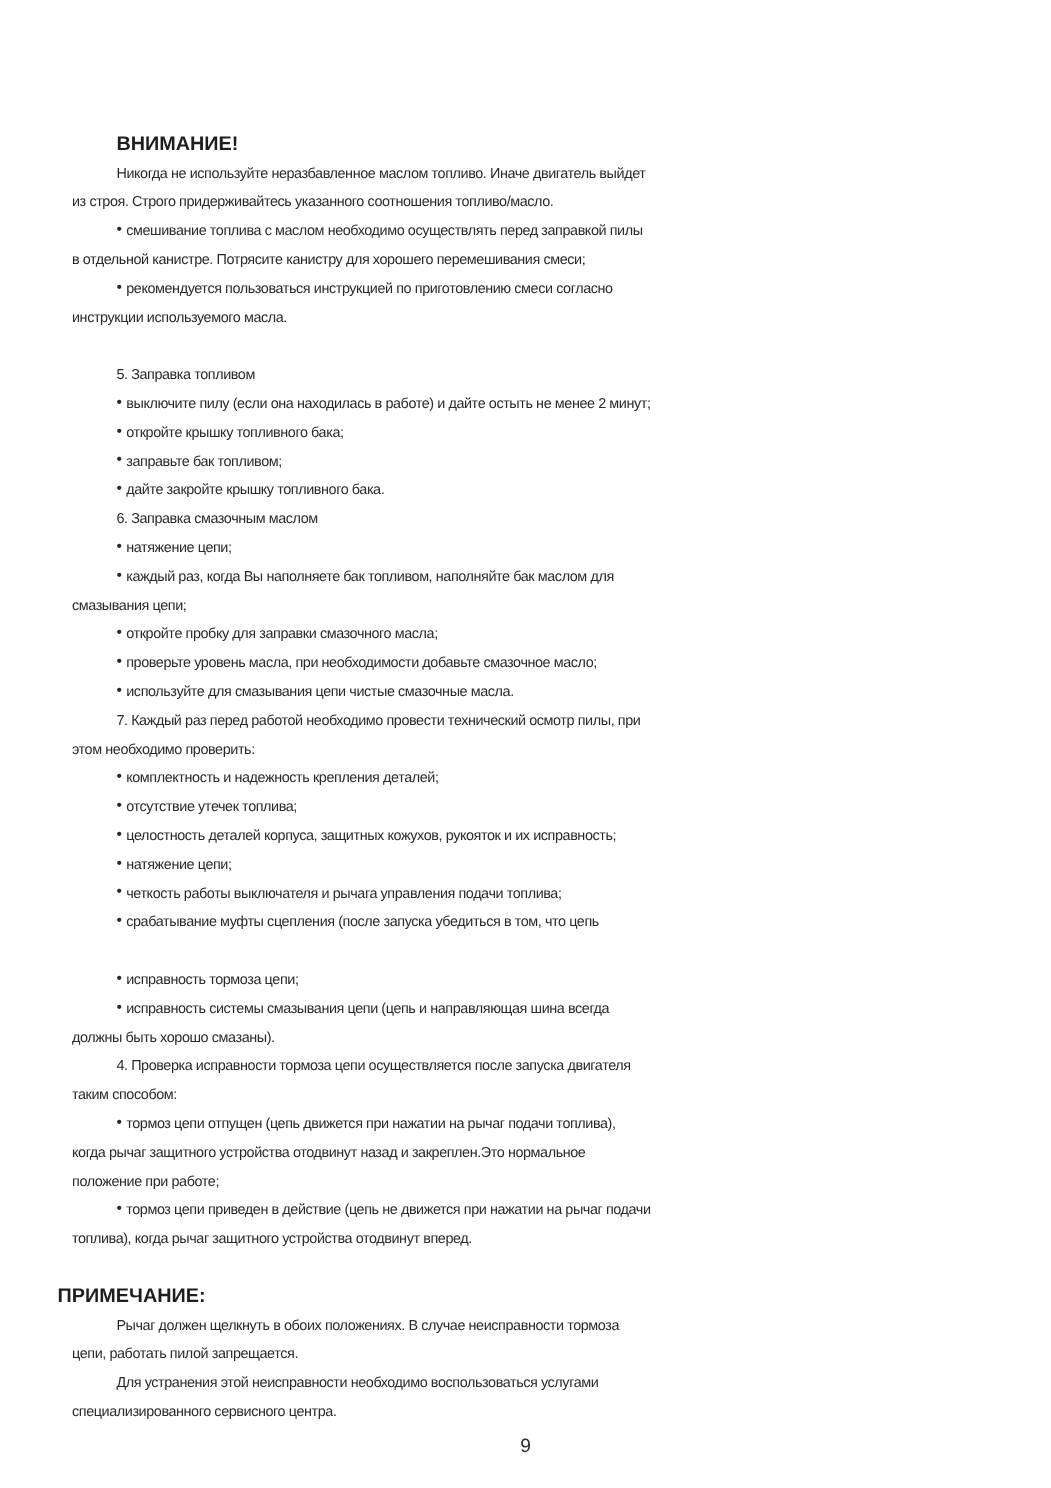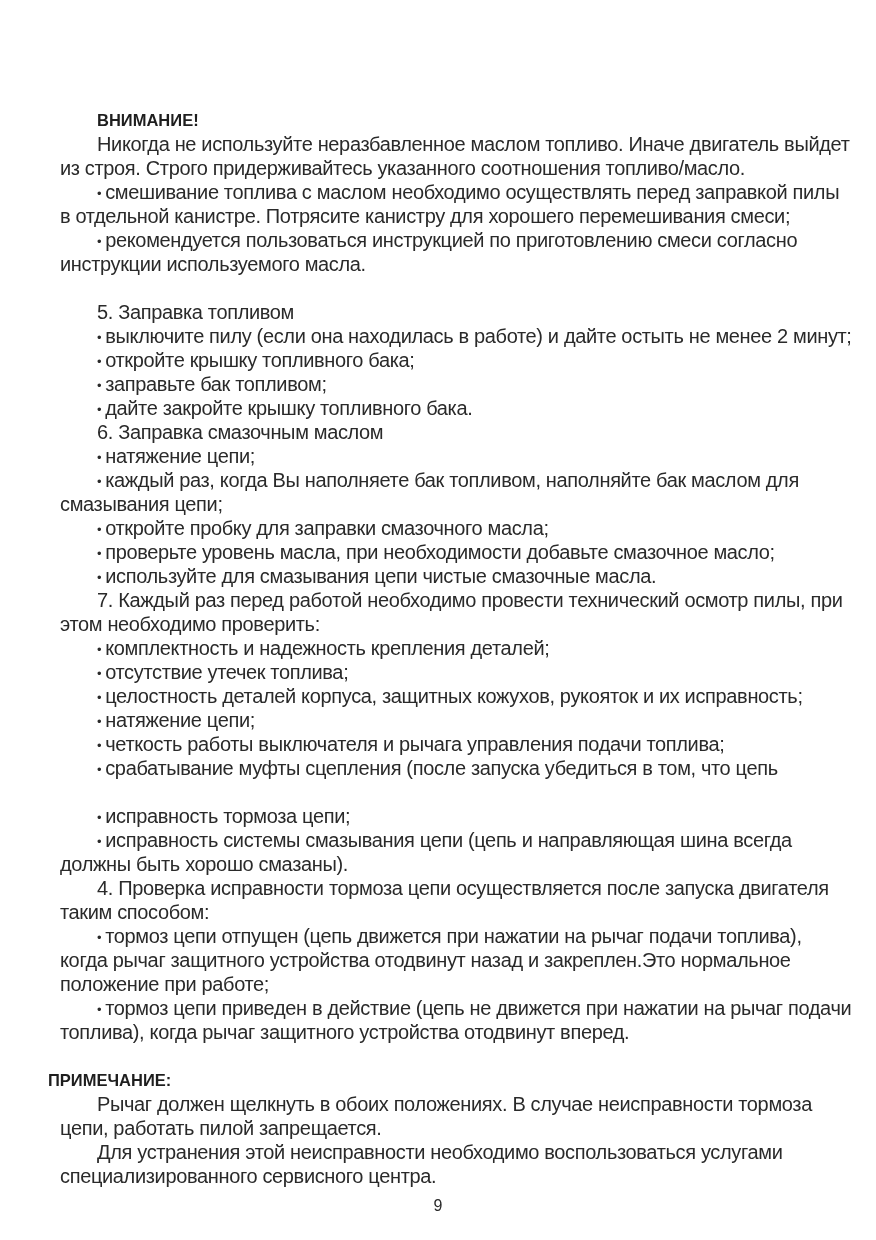--- a/index.html
+++ b/index.html
@@ -1,19 +1,19 @@
 <!DOCTYPE html>
 <html><head>
 <meta charset="utf-8">
 <style>
   html, body { margin: 0; padding: 0; background: #ffffff; }
   body { width: 876px; height: 1240px; position: relative; overflow: hidden;
          font-family: "Liberation Sans", sans-serif; color: #2a2a2a; }
   .page { position: absolute; left: 0; top: 18px; width: 876px; height: 960px; margin-top: 10px; }
-  .ln { position: absolute; font-size: 20px; line-height: 24px; white-space: nowrap;
+  .ln { position: absolute; font-size: 12px; line-height: 24px; white-space: nowrap;
         letter-spacing: -0.35px; transform-origin: left top; }
   .hd { font-weight: bold; letter-spacing: 0px; font-size: 16.5px; color: #1e1e1e; }
   .bul::before { content: "\2022"; font-size: 13px; margin-right: 4px; position: relative; top: -1px; }
   .pgnum { position: absolute; top: 1166px; left: 0; width: 876px; text-align: center;
            font-size: 16px; line-height: 24px; }
 </style>
 </head>
 <body>
 
 <div class="page">

